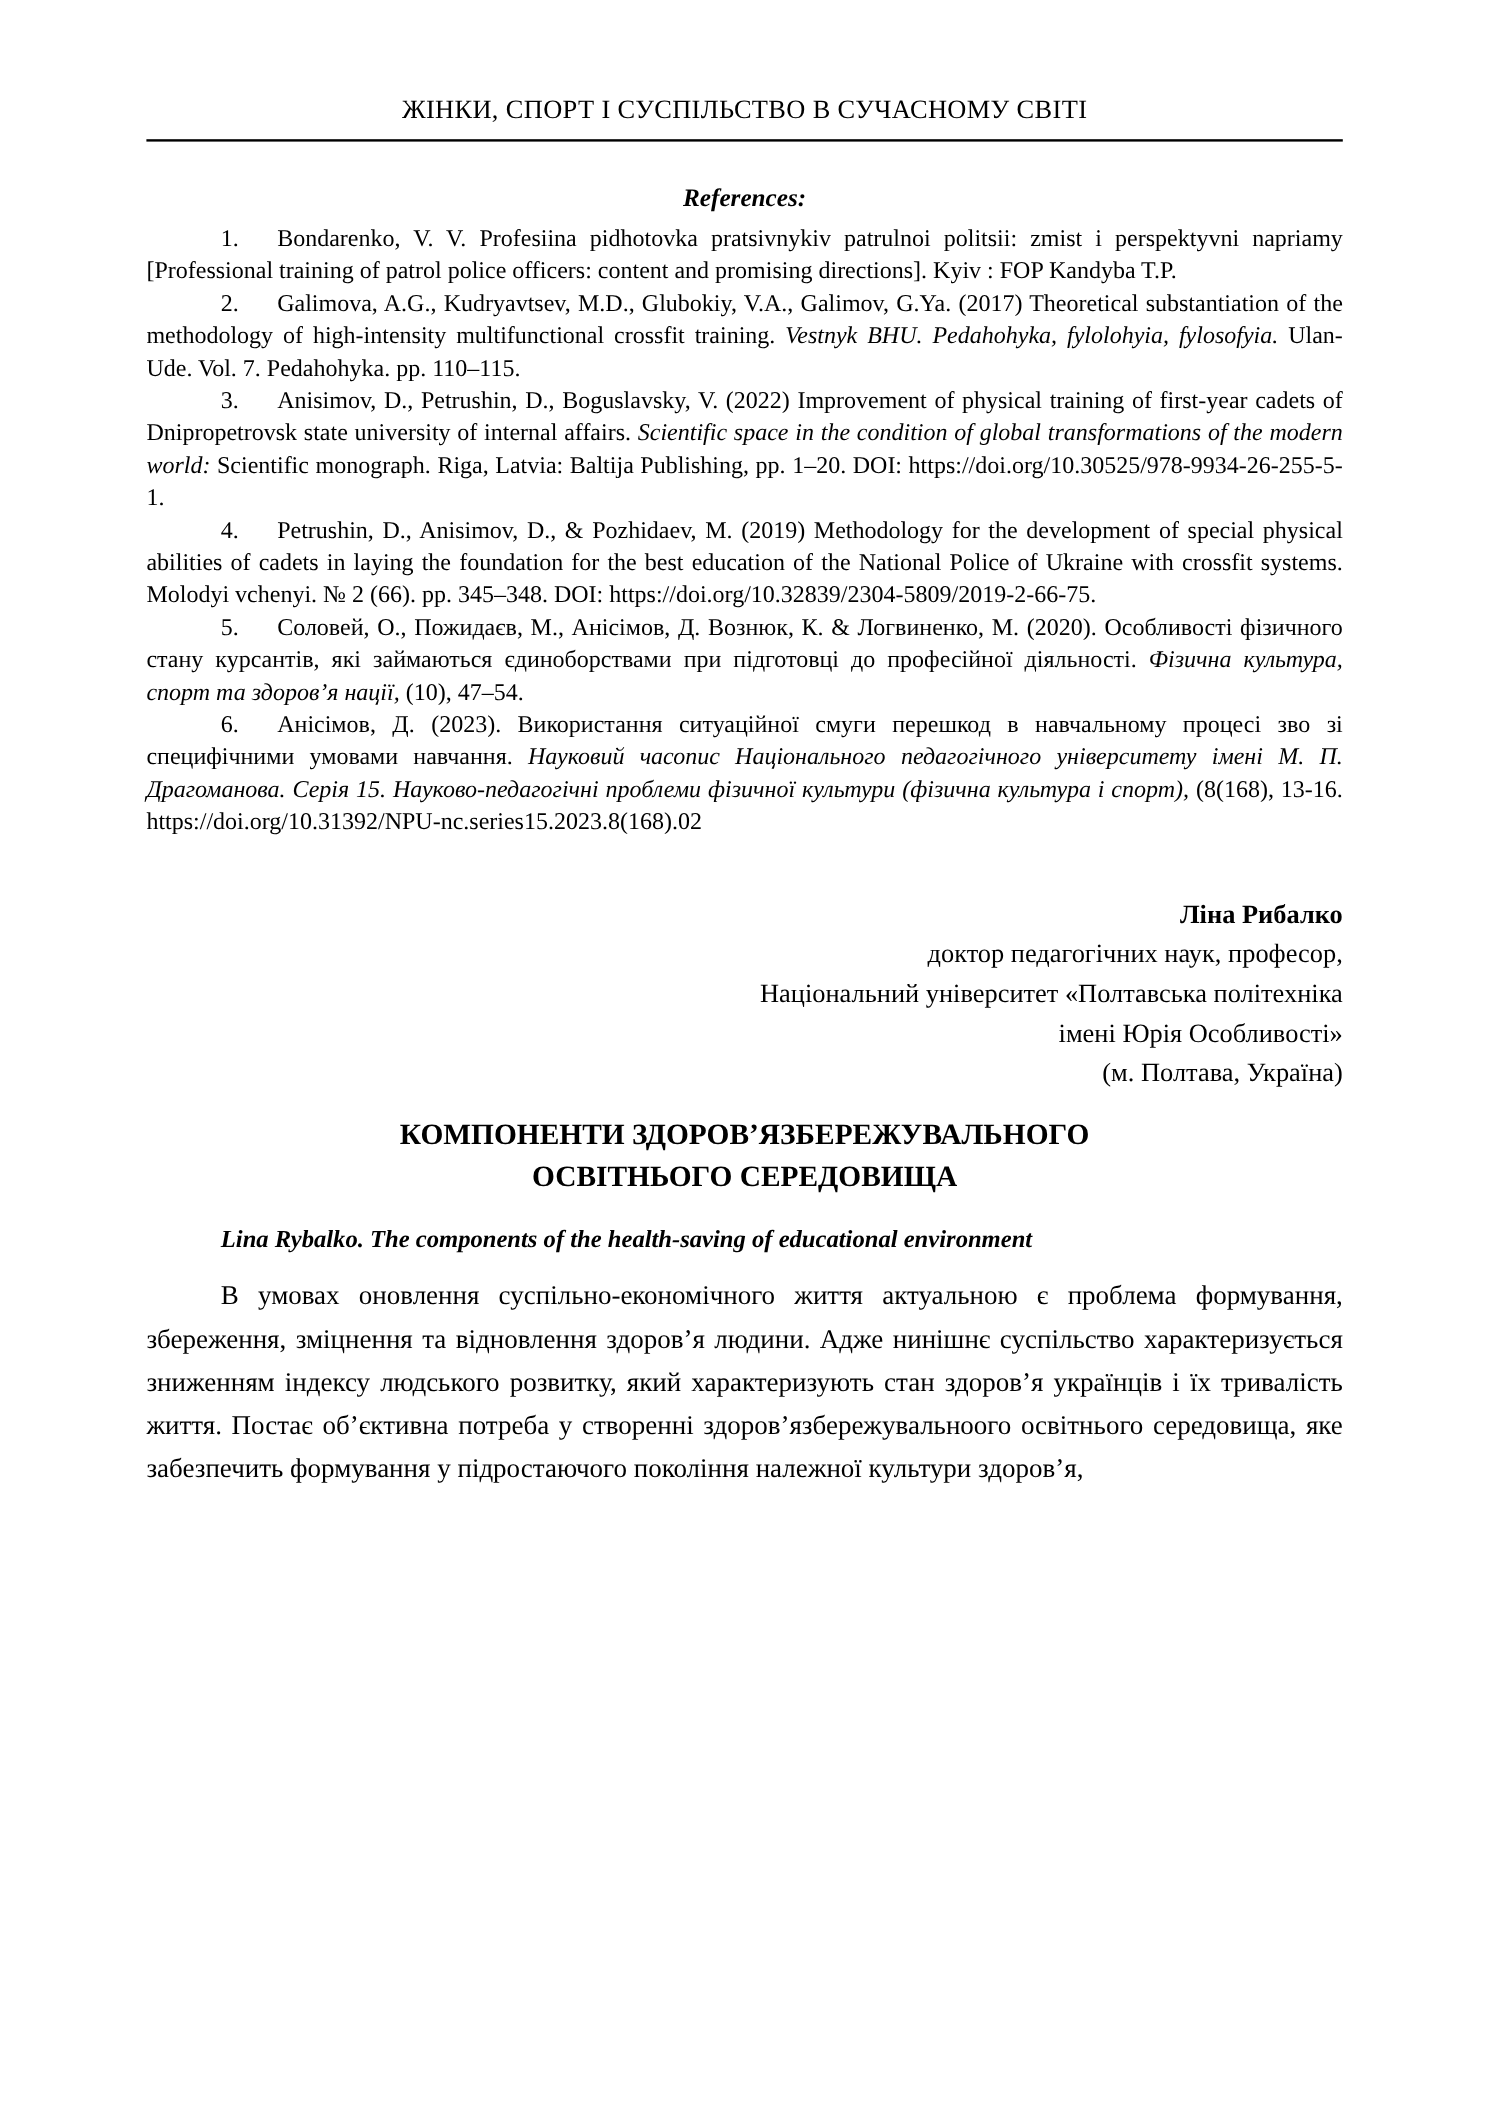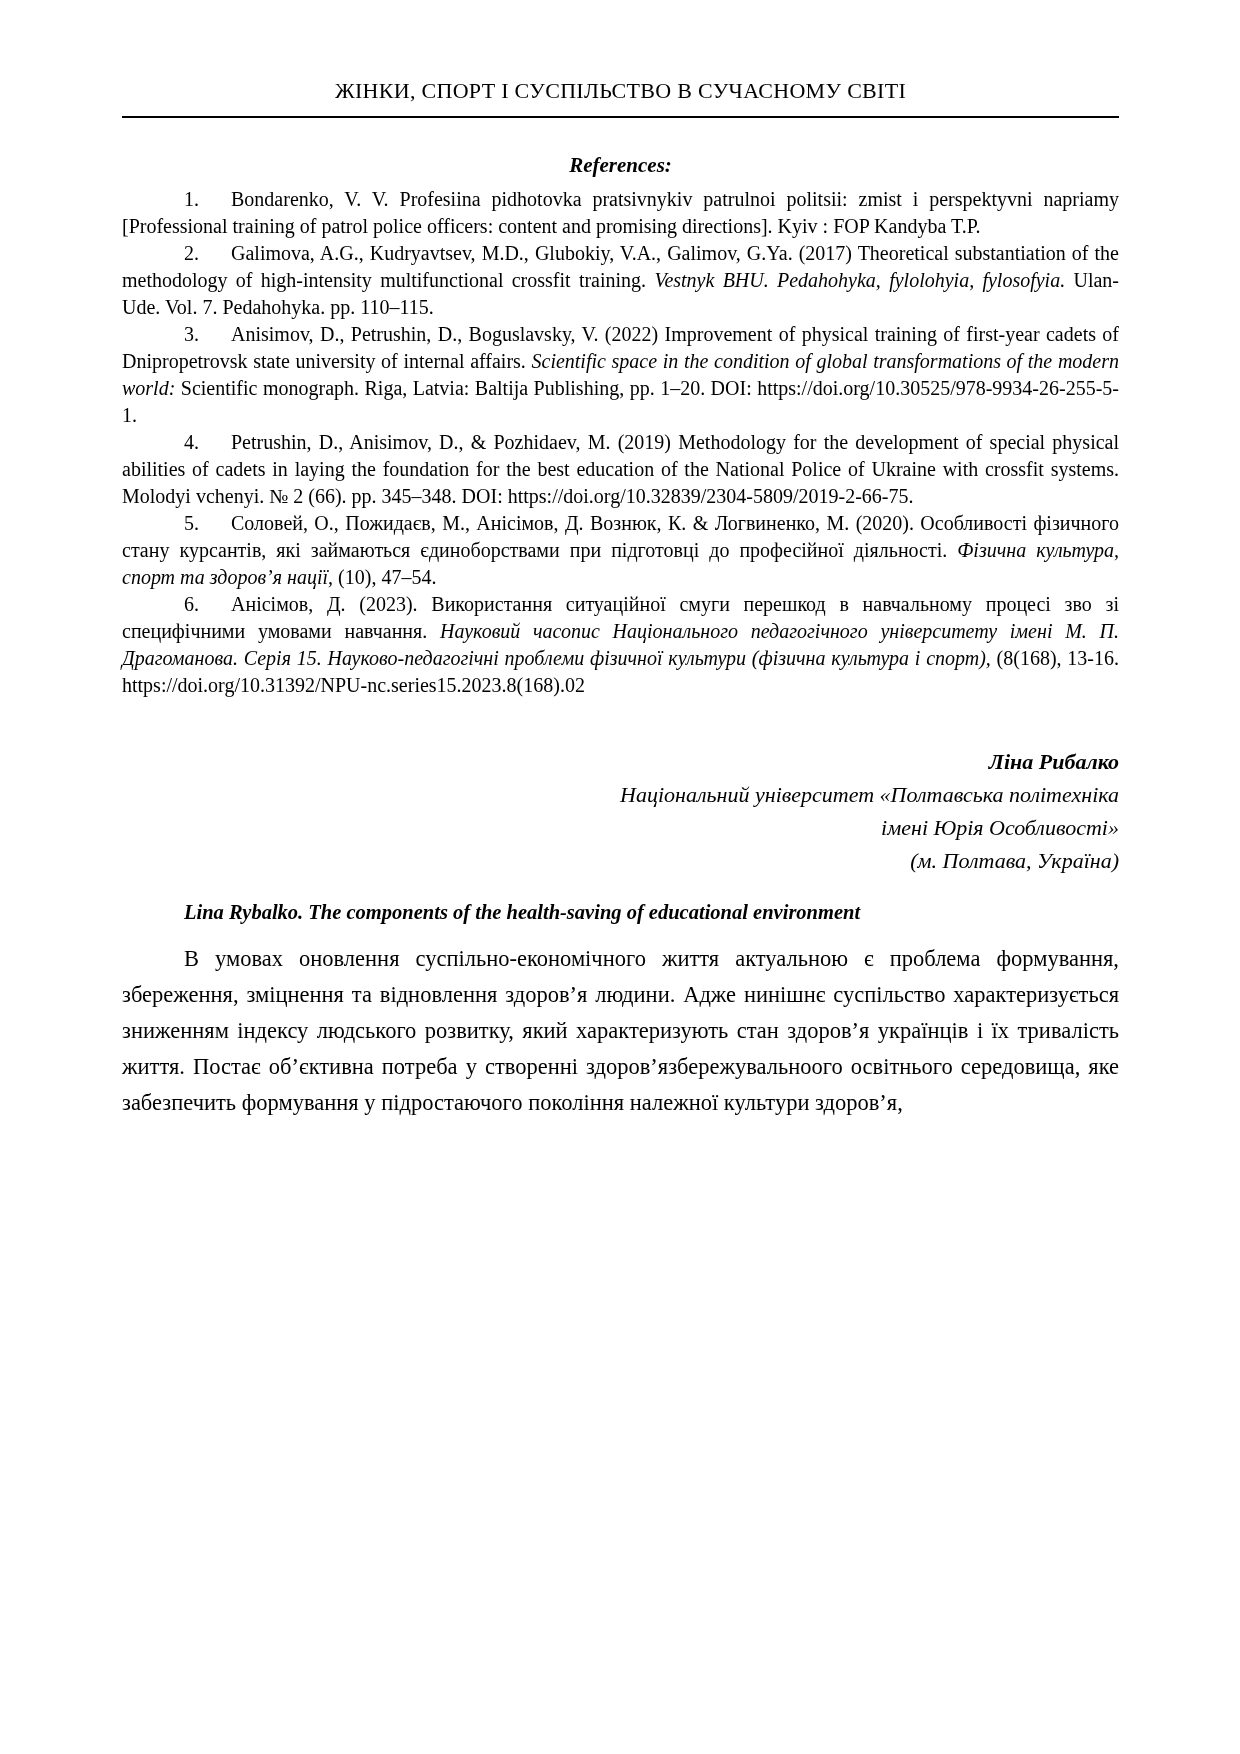--- a/index.html
+++ b/index.html
@@ -46,21 +46,20 @@
     line-height: 27px;
     text-align: justify;
     text-indent: 62px;
   }
   .ref-num { display: inline-block; width: 47px; text-indent: 0; }
   .it { font-style: italic; }
 
   .author-block {
     margin-top: 46px;
     text-align: right;
-    font-style: italic;
     font-size: 22px;
     line-height: 33px;
   }
   .author-name { font-weight: bold; }
 
   .article-title {
     margin-top: 18px;
     text-align: center;
     font-weight: bold;
     font-size: 24.5px;
@@ -117,25 +116,27 @@
   <p class="ref"><span class="ref-num">3.</span><span>Anisimov, D., Petrushin, D., Boguslavsky, V. (2022) Improvement of physical training of first-year cadets of Dnipropetrovsk state university of internal affairs. </span><span class="it">Scientific space in the condition of global transformations of the modern world:</span><span> Scientific monograph. Riga, Latvia: Baltija Publishing, pp. 1–20. DOI: https://doi.org/10.30525/978-9934-26-255-5-1.</span></p>
 
   <p class="ref"><span class="ref-num">4.</span><span>Petrushin, D., Anisimov, D., &amp; Pozhidaev, M. (2019) Methodology for the development of special physical abilities of cadets in laying the foundation for the best education of the National Police of Ukraine with crossfit systems. Molodyi vchenyi. № 2 (66). pp. 345–348. DOI: https://doi.org/10.32839/2304-5809/2019-2-66-75.</span><span class="it"></span><span></span></p>
 
   <p class="ref"><span class="ref-num">5.</span><span>Соловей, О., Пожидаєв, М., Анісімов, Д. Вознюк, К. &amp; Логвиненко, М. (2020). Особливості фізичного стану курсантів, які займаються єдиноборствами при підготовці до професійної діяльності. </span><span class="it">Фізична культура, спорт та здоров’я нації,</span><span> (10), 47–54.</span></p>
 
   <p class="ref"><span class="ref-num">6.</span><span>Анісімов, Д. (2023). Використання ситуаційної смуги перешкод в навчальному процесі зво зі специфічними умовами навчання. </span><span class="it">Науковий часопис Національного педагогічного університету імені М. П. Драгоманова. Серія 15. Науково-педагогічні проблеми фізичної культури (фізична культура і спорт),</span><span> (8(168), 13-16. https://doi.org/10.31392/NPU-nc.series15.2023.8(168).02</span></p>
 
   <div class="author-block">
     <div class="author-name">Ліна Рибалко</div>
+    <div class="author-line">доктор педагогічних наук, професор,</div>
     <div class="author-line">Національний університет «Полтавська політехніка</div>
     <div class="author-line">імені Юрія Особливості»</div>
     <div class="author-line">(м. Полтава, Україна)</div>
   </div>
 
+  <h1 class="article-title"><span>КОМПОНЕНТИ ЗДОРОВ’ЯЗБЕРЕЖУВАЛЬНОГО</span><br><span>ОСВІТНЬОГО СЕРЕДОВИЩА</span></h1>
 
   <p class="title-en">Lina Rybalko. The components of the health-saving of educational environment</p>
 
 
   <p class="body-par">В умовах оновлення суспільно-економічного життя актуальною є проблема формування, збереження, зміцнення та відновлення здоров’я людини. Адже нинішнє суспільство характеризується зниженням індексу людського розвитку, який характеризують стан здоров’я українців і їх тривалість життя. Постає об’єктивна потреба у створенні здоров’язбережувальноого освітнього середовища, яке забезпечить формування у підростаючого покоління належної культури здоров’я,</p>
 
 
 </div>
 
 </body></html>

